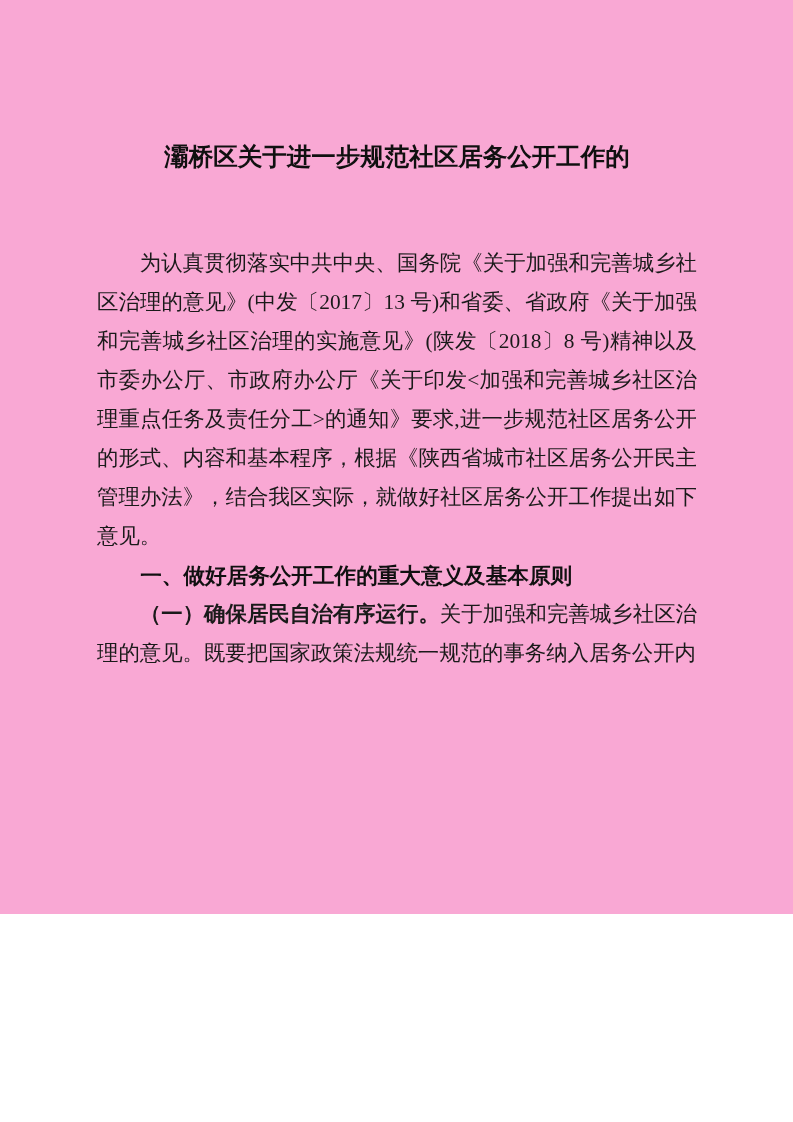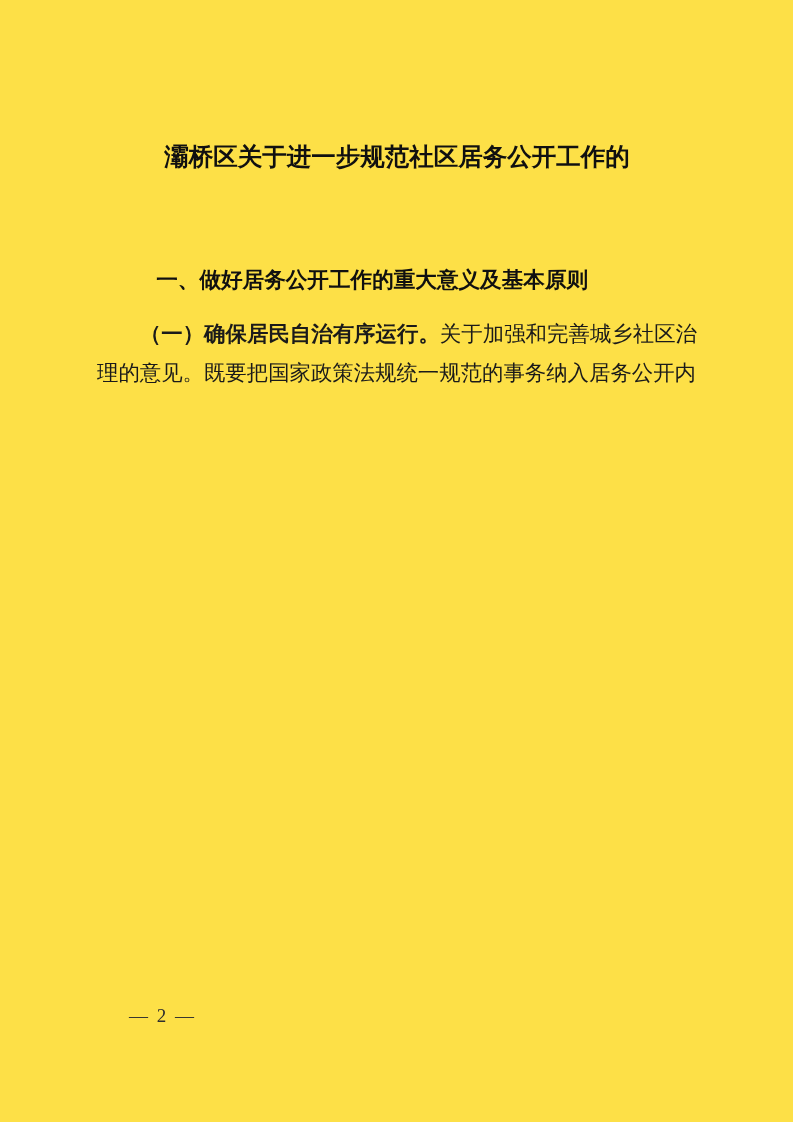--- a/index.html
+++ b/index.html
@@ -4,22 +4,22 @@
 <style>
   * { box-sizing: border-box; }
   html, body { margin: 0; padding: 0; }
   body {
     width: 793px; height: 1122px;
     background: #ffffff;
     font-family: "Liberation Serif", "DejaVu Serif", serif;
   }
   .page {
     position: relative;
-    width: 793px; height: 1122px;
-    background: #fde047;
+    width: 793px; height: 914px;
+    background: #f9a8d4;
     color: #161616;
     overflow: hidden;
   }
   .doc-title {
     position: absolute;
     top: 138px; left: 97px; width: 600px;
     margin: 0;
     font-family: "Liberation Sans", "DejaVu Sans", sans-serif;
     font-weight: 700;
     font-size: 24.5px;
@@ -32,21 +32,21 @@
     position: absolute;
     top: 244px; left: 97px; width: 600px;
     font-size: 21.4px;
     line-height: 39px;
     text-align: justify;
     text-justify: inter-ideograph;
     color: #1a1a1a;
   }
   .doc-body p { margin: 0; text-indent: 2em; }
   .section-heading {
-    margin: 16px;
+    margin: 0;
     font-family: "Liberation Sans", "DejaVu Sans", sans-serif;
     font-weight: 700;
     font-size: 21.6px;
     line-height: 39px;
     text-indent: 2em;
     text-align: left;
     color: #101010;
   }
   .item-lead { font-weight: 700; }
   .page-footer {
@@ -61,20 +61,21 @@
 </head>
 <body>
 
 <div class="page">
 
   <h1 class="doc-title">
     <span class="title-line">灞桥区关于进一步规范社区居务公开工作的</span>
   </h1>
 
   <div class="doc-body">
+    <p>为认真贯彻落实中共中央、国务院《关于加强和完善城乡社区治理的意见》(中发〔2017〕13 号)和省委、省政府《关于加强和完善城乡社区治理的实施意见》(陕发〔2018〕8 号)精神以及市委办公厅、市政府办公厅《关于印发&lt;加强和完善城乡社区治理重点任务及责任分工&gt;的通知》要求,进一步规范社区居务公开的形式、内容和基本程序，根据《陕西省城市社区居务公开民主管理办法》，结合我区实际，就做好社区居务公开工作提出如下意见。</p>
 
     <h2 class="section-heading">一、做好居务公开工作的重大意义及基本原则</h2>
 
 
 
     <p><span class="item-lead">（一）确保居民自治有序运行。</span><span>关于加强和完善城乡社区治理的意见。既要把国家政策法规统一规范的事务纳入居务公开内</span></p>
   </div>
 
   <div class="page-footer">— 2 —</div>
 

